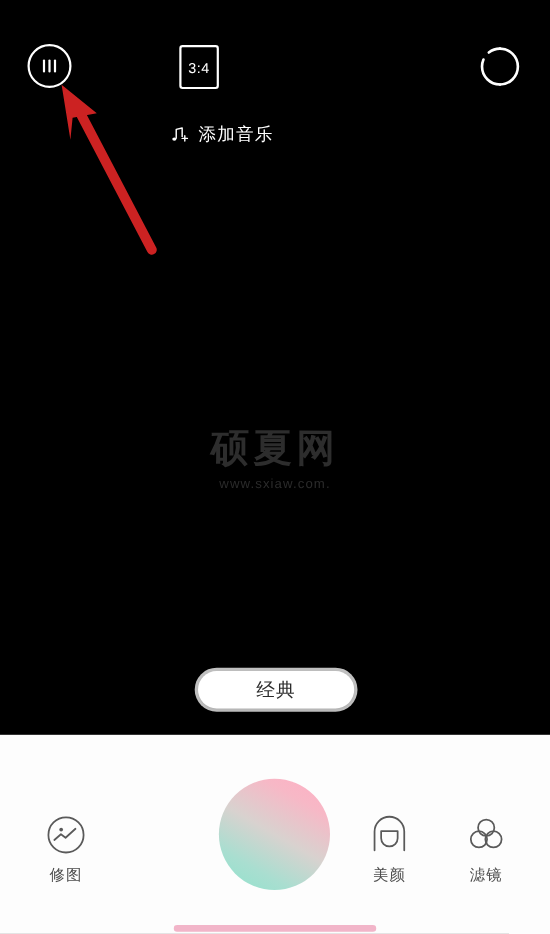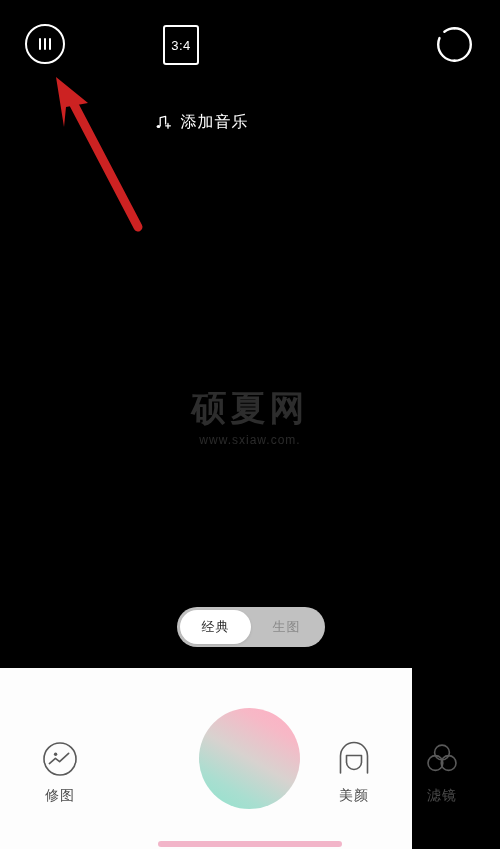--- a/index.html
+++ b/index.html
@@ -23,21 +23,21 @@
     position: absolute;
     left: 0; top: 0;
     width: 500px;
     height: 668px;
     background: #000000;
   }
 
   
   .topbar {
     position: absolute;
-    left: 0; top: 0;
+    left: 0; top: 16px;
     width: 418px;
     height: 88px;
   }
 
   .settings-btn {
     position: absolute;
     left: 25px; top: 24px;
     width: 40px; height: 40px;
     border: 2px solid #ffffff;
     border-radius: 50%;
@@ -153,36 +153,36 @@
     padding: 3px;
     box-sizing: border-box;
   }
   .mode-seg {
     flex: 1;
     height: 34px;
     border-radius: 17px;
     display: flex;
     align-items: center;
     justify-content: center;
-    font-size: 13px;
+    font-size: 17px;
     letter-spacing: 1px;
     color: #8a8a8a;
   }
   .mode-seg.active {
     background: #ffffff;
     color: #2b2b2b;
     font-weight: 500;
     box-shadow: 0 1px 3px rgba(0,0,0,0.10);
   }
 
   
   .bottom-panel {
     position: absolute;
     left: 0; top: 668px;
-    width: 412px;
+    width: 500px;
     height: 181px;
     background: #fdfdfd;
   }
 
   .tool-row {
     position: absolute;
     left: 0; top: 0;
     width: 500px;
     height: 160px;
   }
@@ -275,23 +275,20 @@
 
     <div class="watermark">
       <div class="wm-title">硕夏网</div>
       <div class="wm-url">www.sxiaw.com.</div>
     </div>
 
     <div class="mode-toggle">
       <div class="mode-seg active">
         <span>经典</span>
       </div>
-      <div class="mode-seg">
-        <span>生图</span>
-      </div>
     </div>
   </div>
 
   <div class="bottom-panel">
     <div class="tool-row">
 
       <div class="tool tool-retouch">
         <svg width="38" height="38" viewBox="0 0 38 38">
           <circle cx="19" cy="19" r="16" fill="none" stroke="#5a5a5a" stroke-width="1.6"></circle>
           <circle cx="14.6" cy="14.2" r="1.7" fill="#5a5a5a"></circle>

